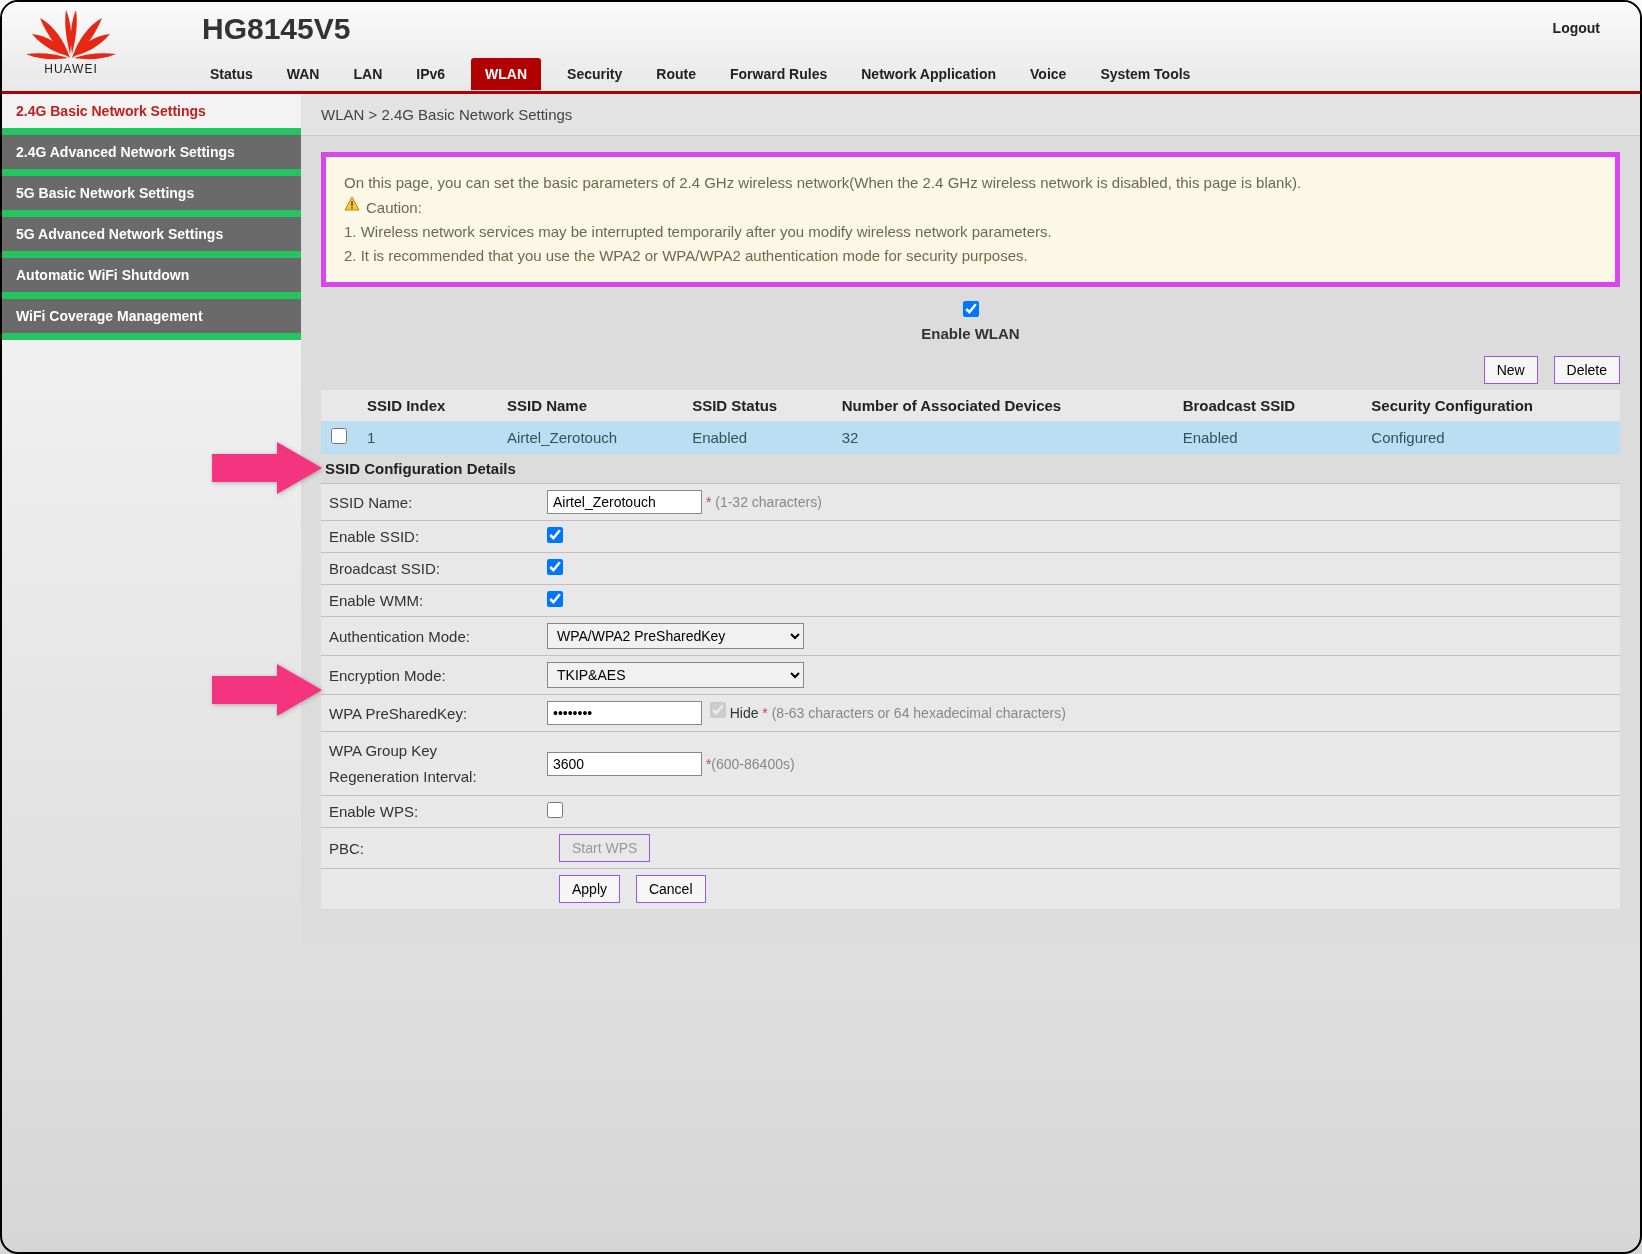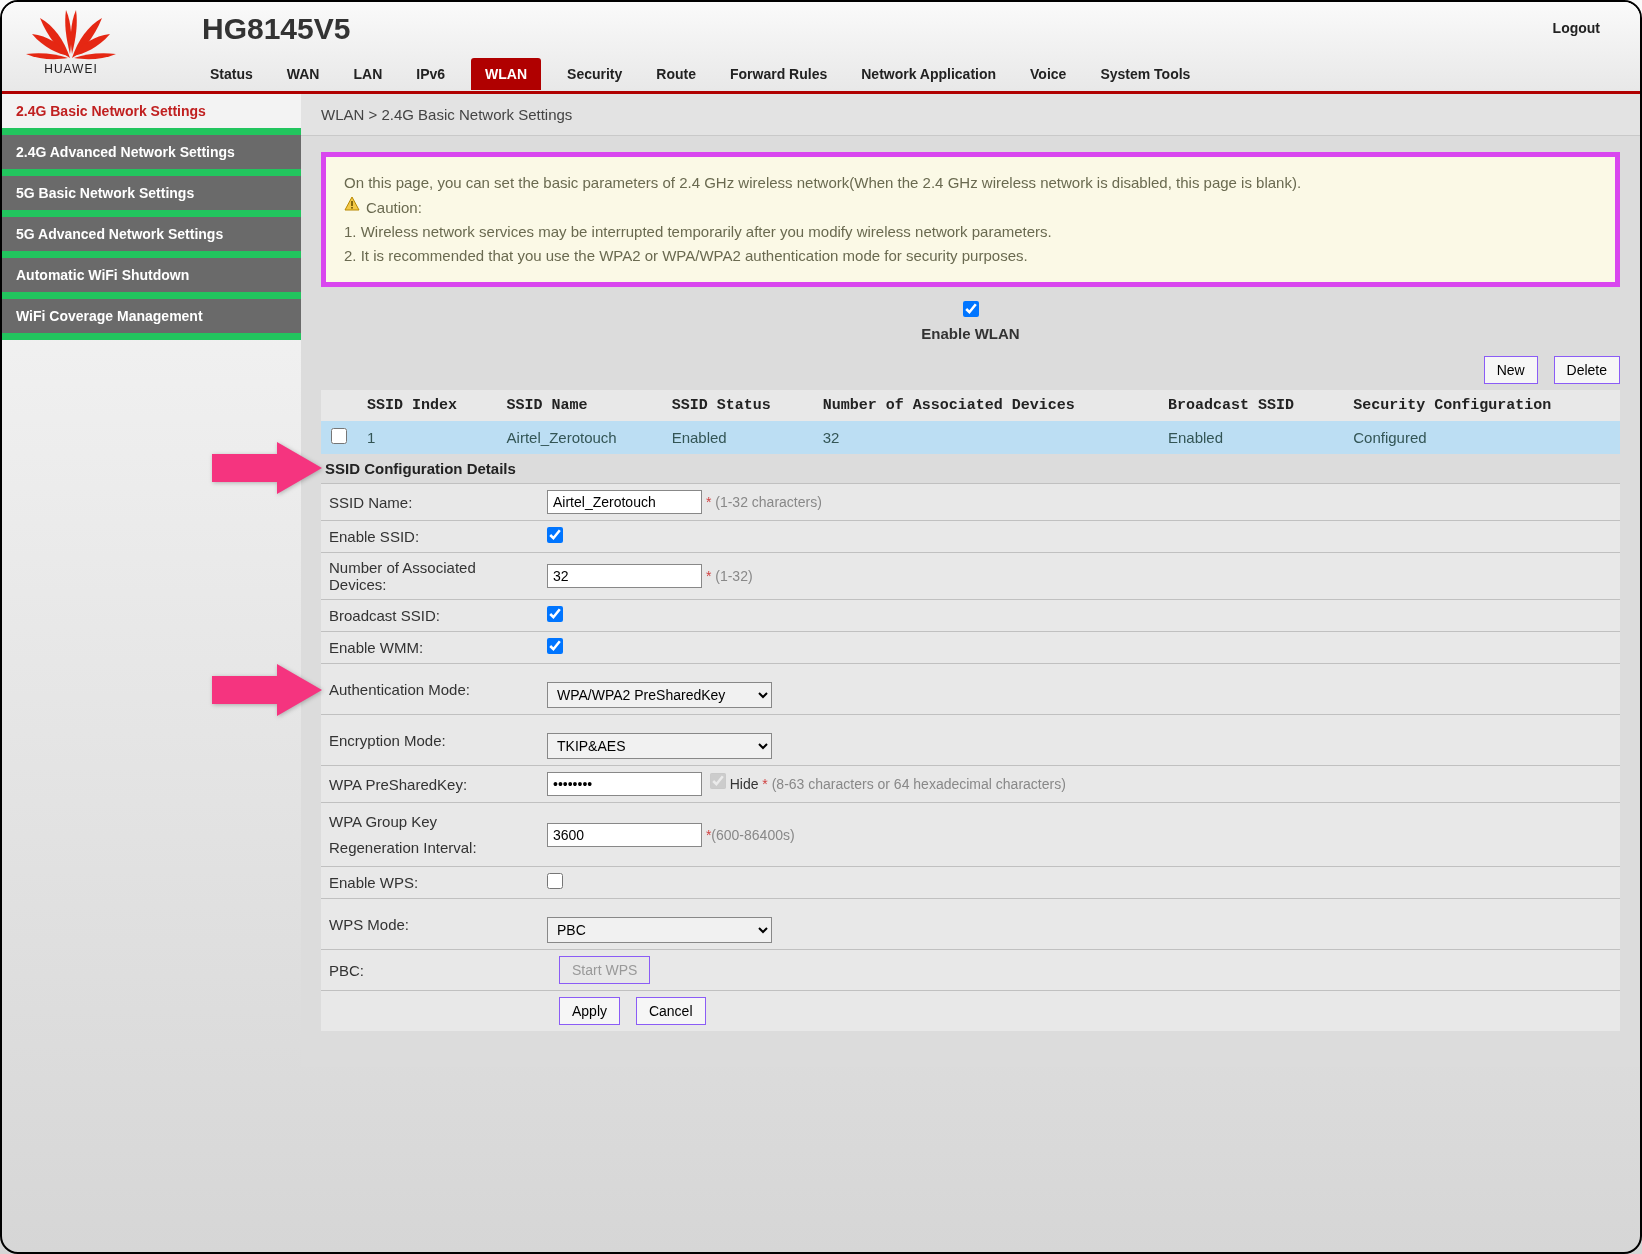--- a/index.html
+++ b/index.html
@@ -19,29 +19,29 @@
 .content { flex: 1; background: #dcdcdc; padding: 0 0 20px 0; }
 .breadcrumb { padding: 12px 20px; color: #444; font-size: 15px; border-bottom: 1px solid #c9c9c9; background: #e3e3e3;}
 .panel { padding: 16px 20px; }
 .notice { background: #fbf9e6; border: 5px solid #d946ef; padding: 14px 18px; color: #6a6a50; line-height: 1.6; font-size: 15px; }
 .notice .caution { display: inline-flex; align-items: flex-start; gap: 6px; }
 .enable-row { margin: 14px 2px; font-weight: bold; display: flex; align-items: center; gap: 8px; font-size: 15px; flex-direction: column; }
 .btnrow { text-align: right; margin-bottom: 6px; }
 .btn { background: #f6f6f6; border: 1px solid #8b5cf6; padding: 5px 12px; font-size: 14px; cursor: pointer; margin-left: 12px; }
 .btn:disabled { color: #999; background: #e8e8e8;}
 .grid { width: 100%; border-collapse: collapse; font-size: 15px; }
-.grid th { text-align: left; padding: 7px 10px; font-weight: bold; color: #222; background: #e8e8e8; font-family: Liberation Mono, monospace; }
+.grid th { text-align: left; padding: 7px 10px; font-weight: bold; color: #222; background: #e8e8e8; }
 .grid td { padding: 7px 10px; background: #bcdef3; color: #355; }
 .section-title { font-weight: bold; padding: 6px 4px; font-size: 15px; color: #222; }
 .form-table { width: 100%; border-collapse: collapse; }
 .form-table tr { border-top: 1px solid #c0c0c0; }
 .form-table td { padding: 6px 8px; vertical-align: middle; background: #e8e8e8; }
 .form-table td.label { width: 218px; color: #333; font-size: 15px; }
 .form-table input[type=text], .form-table input[type=password] { border: 1px solid #888; padding: 3px 5px; font-size: 14px; width: 155px; height: 24px; background: #fff; }
-.form-table select { border: 1px solid #888; padding: 3px 5px; font-size: 14px; height: 26px; width: 225px; background: #f1f1f1; margin-top: 12px; }
+.form-table select { border: 1px solid #888; padding: 3px 5px; font-size: 14px; height: 26px; width: 257px; background: #f1f1f1; }
 .hint { color: #888; font-size: 14px; }
 .ast { color: #d04040; }
 input[type=checkbox] { width: 16px; height: 16px; }
 .arrow { position: absolute; left: 205px; z-index: 50;}
 .arrow svg { filter: drop-shadow(1px 1px 2px rgba(0,0,0,.25)); }
 </style>
 </head>
 <body>
 
 <div class="topbar">
@@ -149,27 +149,20 @@
           <td>
             <input type="text" value="Airtel_Zerotouch" style="">
             <span class="hint"> <span class="ast">*</span> <span>(1-32 characters)</span></span>
           </td>
         </tr>
         <tr>
           <td class="label">Enable SSID:</td>
           <td><input type="checkbox" checked="" style=""></td>
         </tr>
         <tr>
-          <td class="label">Number of Associated Devices:</td>
-          <td>
-            <input type="text" value="32" style="">
-            <span class="hint"> <span class="ast">*</span> <span>(1-32)</span></span>
-          </td>
-        </tr>
-        <tr>
           <td class="label">Broadcast SSID:</td>
           <td><input type="checkbox" checked="" style=""></td>
         </tr>
         <tr>
           <td class="label">Enable WMM:</td>
           <td><input type="checkbox" checked="" style=""></td>
         </tr>
         <tr>
           <td class="label">Authentication Mode:</td>
           <td><select><option>WPA/WPA2 PreSharedKey</option></select></td>
@@ -192,24 +185,20 @@
           <td>
             <input type="text" value="3600" style="">
             <span class="hint"> <span class="ast">*</span><span>(600-86400s)</span></span>
           </td>
         </tr>
         <tr>
           <td class="label">Enable WPS:</td>
           <td><input type="checkbox" style=""></td>
         </tr>
         <tr>
-          <td class="label">WPS Mode:</td>
-          <td><select><option>PBC</option></select></td>
-        </tr>
-        <tr>
           <td class="label">PBC:</td>
           <td><button class="btn" disabled="">Start WPS</button></td>
         </tr>
         <tr>
           <td class="label"></td>
           <td>
             <button class="btn">Apply</button>
             <button class="btn">Cancel</button>
           </td>
         </tr>

